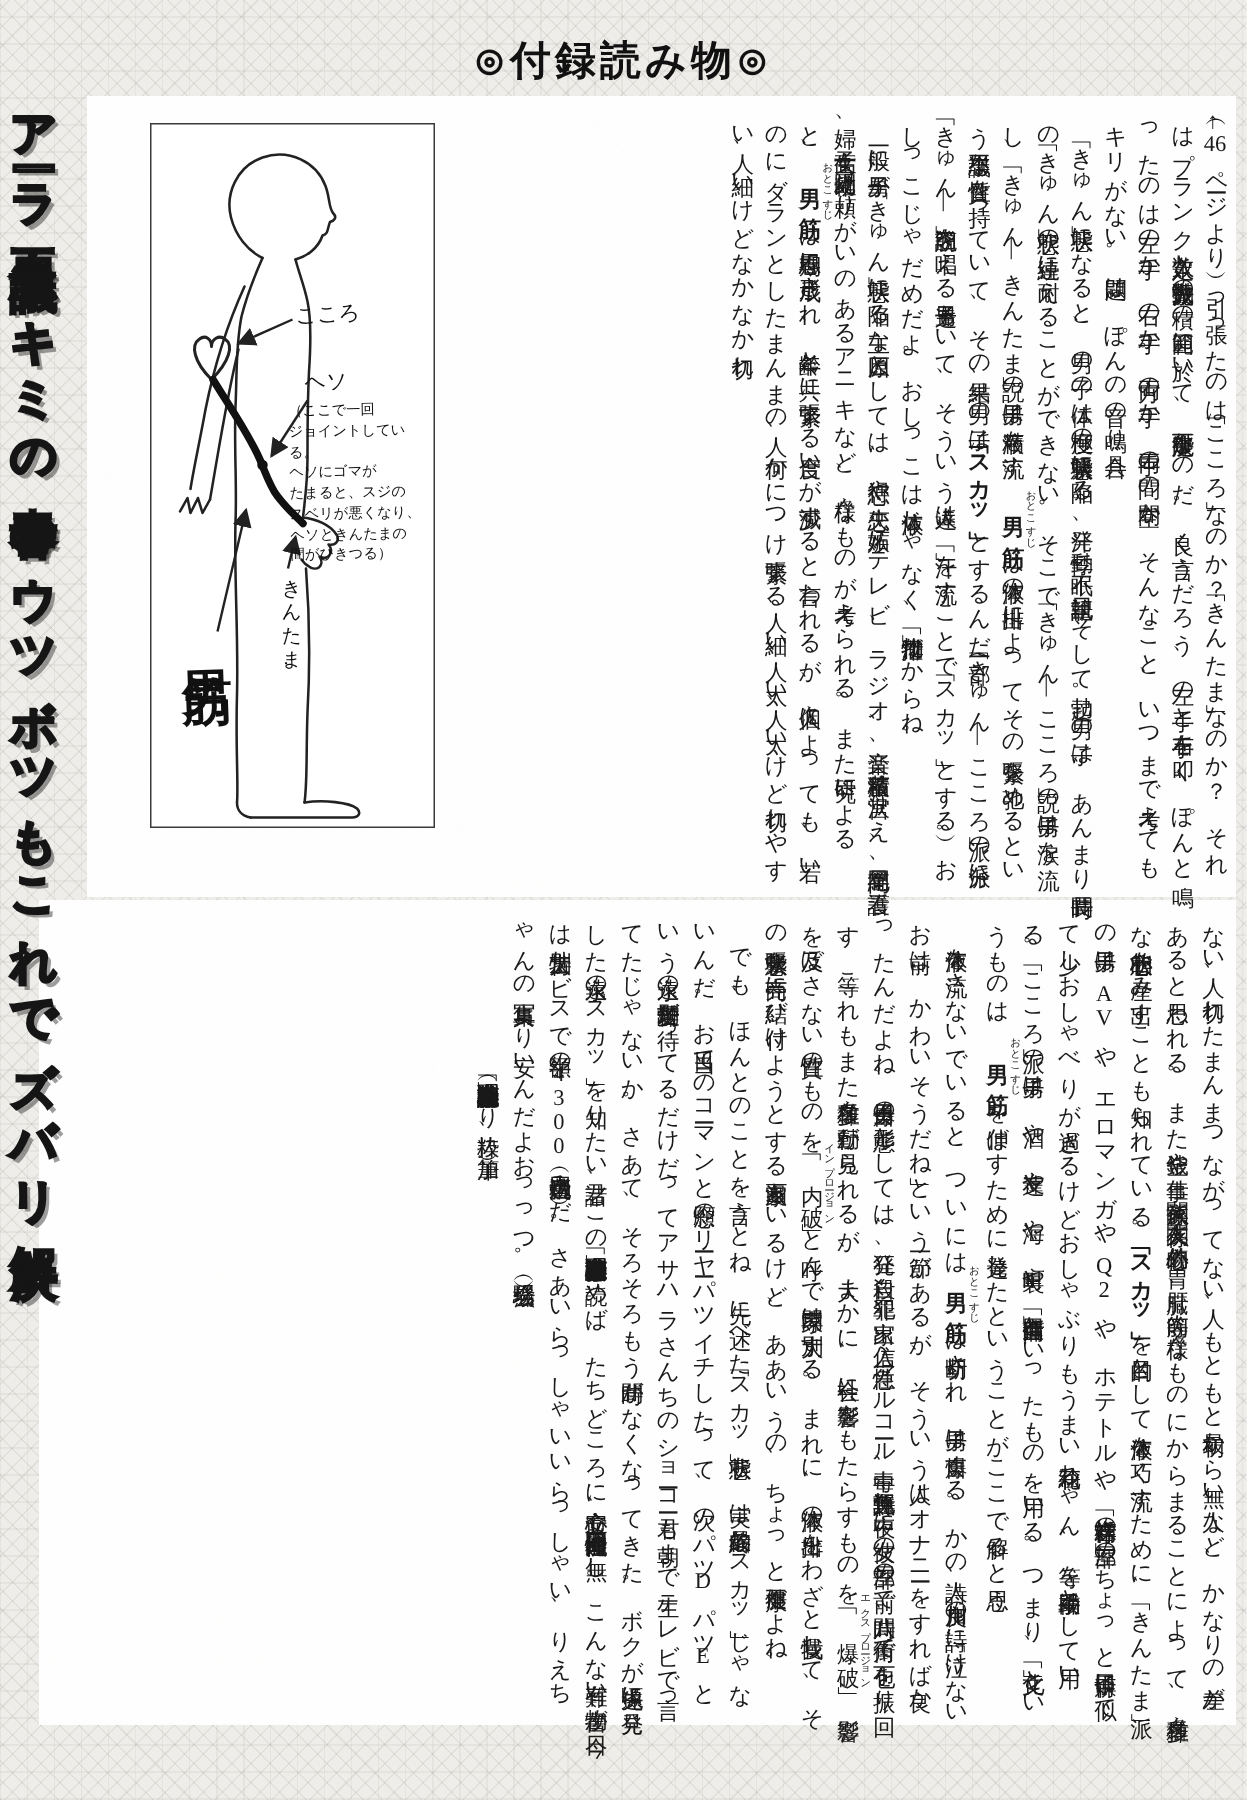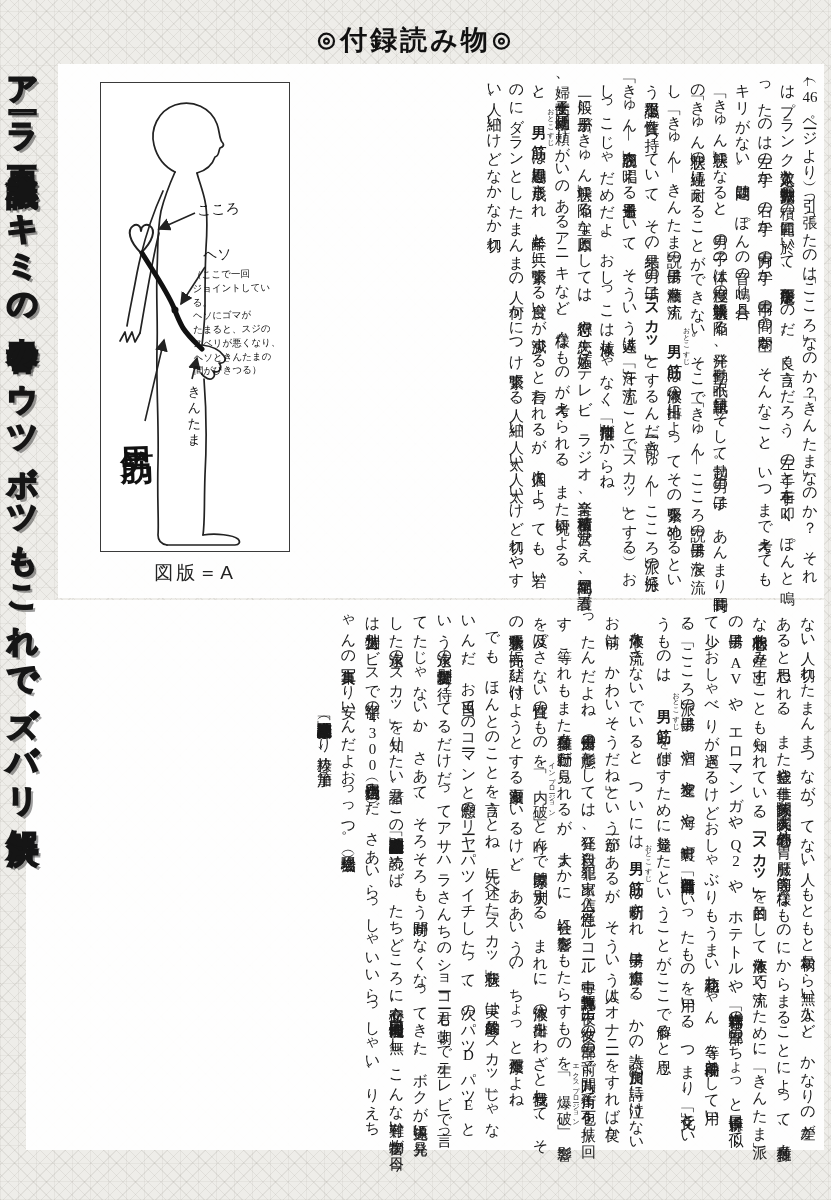--- a/index.html
+++ b/index.html
@@ -122,21 +122,20 @@
       <div>ジョイントしている。</div>
       <div>ヘソにゴマが</div>
       <div>たまると、スジの</div>
       <div>スベリが悪くなり、</div>
       <div>ヘソときんたまの</div>
       <div>間がひきつる）</div>
     </div>
     <div class="fig-label fig-otokosuji">男筋</div>
     <div class="fig-label fig-kintama">きんたま.</div>
   </div>
-  <div class="fig-caption">図版＝A</div>
 
   <div class="article article-top vtext">
     <p><span>（←</span><span class="tcy">46</span><span>ページより）　引っ張ったのは「こころ」なのか？「きんたま」なのか？　それはプランク定数入と光波振動数の積の範囲に於いて、決定不可能なのだ。良く言うだろう、左の手と右手を叩く。ぽんと鳴ったのは左の手か、右の手か。両方の手か、両手の間の空間か。そんなこと、いつまで考えてもキリがない。問題は、ぽんの音の鳴り具合。</span></p>
     <p class="indent1"><span>「きゅん」状態になると、男の子の体は極度の緊張状態に陥る。発汗、動悸、不眠、日記執筆、そして勃起。男の子は、あんまり長時間の「きゅん」状態の連続に耐えることができない。そこで「きゅん―こころ」説の男子は涙を流し、「きゅん―きんたま」説の男子は精液を流す。</span><ruby class="g"><span>男筋</span><rt>おとこすじ</rt></ruby><span>は体液の排出によってその緊張を弛めるという不思議な性質を持っていて、その結果、男の子は</span><span class="g">「スカッ」</span><span>とするんだ（一部「きゅん―こころ」派の分派に「きゅん―筋肉」説を唱える男子達もいて、そういう人達は、「汗」を流すことで「スカッ」とする）。おしっこじゃだめだよ。おしっこは体液じゃなく、「排泄物」だからね。</span></p>
     <p class="indent1"><span>一般に男子が「きゅん」状態に陥る主な原因としては、得恋や失恋、嫉妬、テレビ、ラジオ、音楽、精液蓄積、宮沢りえ、高岡早紀、看護婦、女子高生、幼稚園児、頼りがいのあるアニキなど、様々なものが考えられる。また研究によると、</span><ruby class="g"><span>男筋</span><rt>おとこすじ</rt></ruby><span>は思春期に形成され、年齢と共に緊張する度合いが減少すると言われるが、個々人によっても、若いのにダランとしたまんまの人、何かにつけ緊張する人、細い人、太い人、太いけど切れやすい人、細いけどなかなか切れ</span></p>
   </div>
 
   <div class="article article-bottom vtext">
     <p><span>ない人、切れたまんまつながってない人、もともと最初から無い人など、かなりの差があると思われる。また金銭や仕事、家族関係、友人関係、心的外傷、胃、肝臓、筋肉等、様々なものにからまることによって、種々雑多な心的状態を産み出すことも知られている。</span><span class="g">「スカッ」</span><span>を目的として体液を巧く流すために、「きんたま」派の男子は、</span><span class="up">AV</span><span>や、エロマンガや、</span><span class="up">Q2</span><span>や、ホテトルや、吉祥寺「妖精の部屋」のちょっと森口博子に似てて少しおしゃべりが過ぎるけどおしゃぶりもうまい絵莉花ちゃん、等を補助手段として用いる。「こころ」派の男子は、酒や、友達や、海や、裏町や、「蒲田行進曲」といったものを用いる。つまり、「文化」というものは、</span><ruby class="g"><span>男筋</span><rt>おとこすじ</rt></ruby><span>を伸ばすために発達したということがここで解ると思う。</span></p>
     <p class="indent1"><span>体液を流さないでいると、ついには</span><ruby class="g"><span>男筋</span><rt>おとこすじ</rt></ruby><span>は切断され、男子は自爆する。かの詩人、加川良の詩に「泣けないお前は、かわいそうだね」という一節があるが、そういう人はオナニーをすれば良かったんだよね。男子自爆の形態としては、発狂、自殺、犯罪、家出、入信、急性アルコール中毒、無免許運転、夜中に彼女の部屋の前で八時間、街角で包丁を振り回す、等これもまた種々雑多な行動が見られるが、大まかに、社会に影響をもたらすものを</span><ruby><span>「爆破」</span><rt>エクスプロージョン</rt></ruby><span>、影響を及ぼさない性質のものを</span><ruby><span>「内破」</span><rt>インプロージョン</rt></ruby><span>と呼んで専門家は大別する。まれに、体液の排出をわざと我慢して、その緊張状態を商売に結び付けようとする漫画家もいるけど、ああいうの、ちょっと不健康だよね。</span></p>

